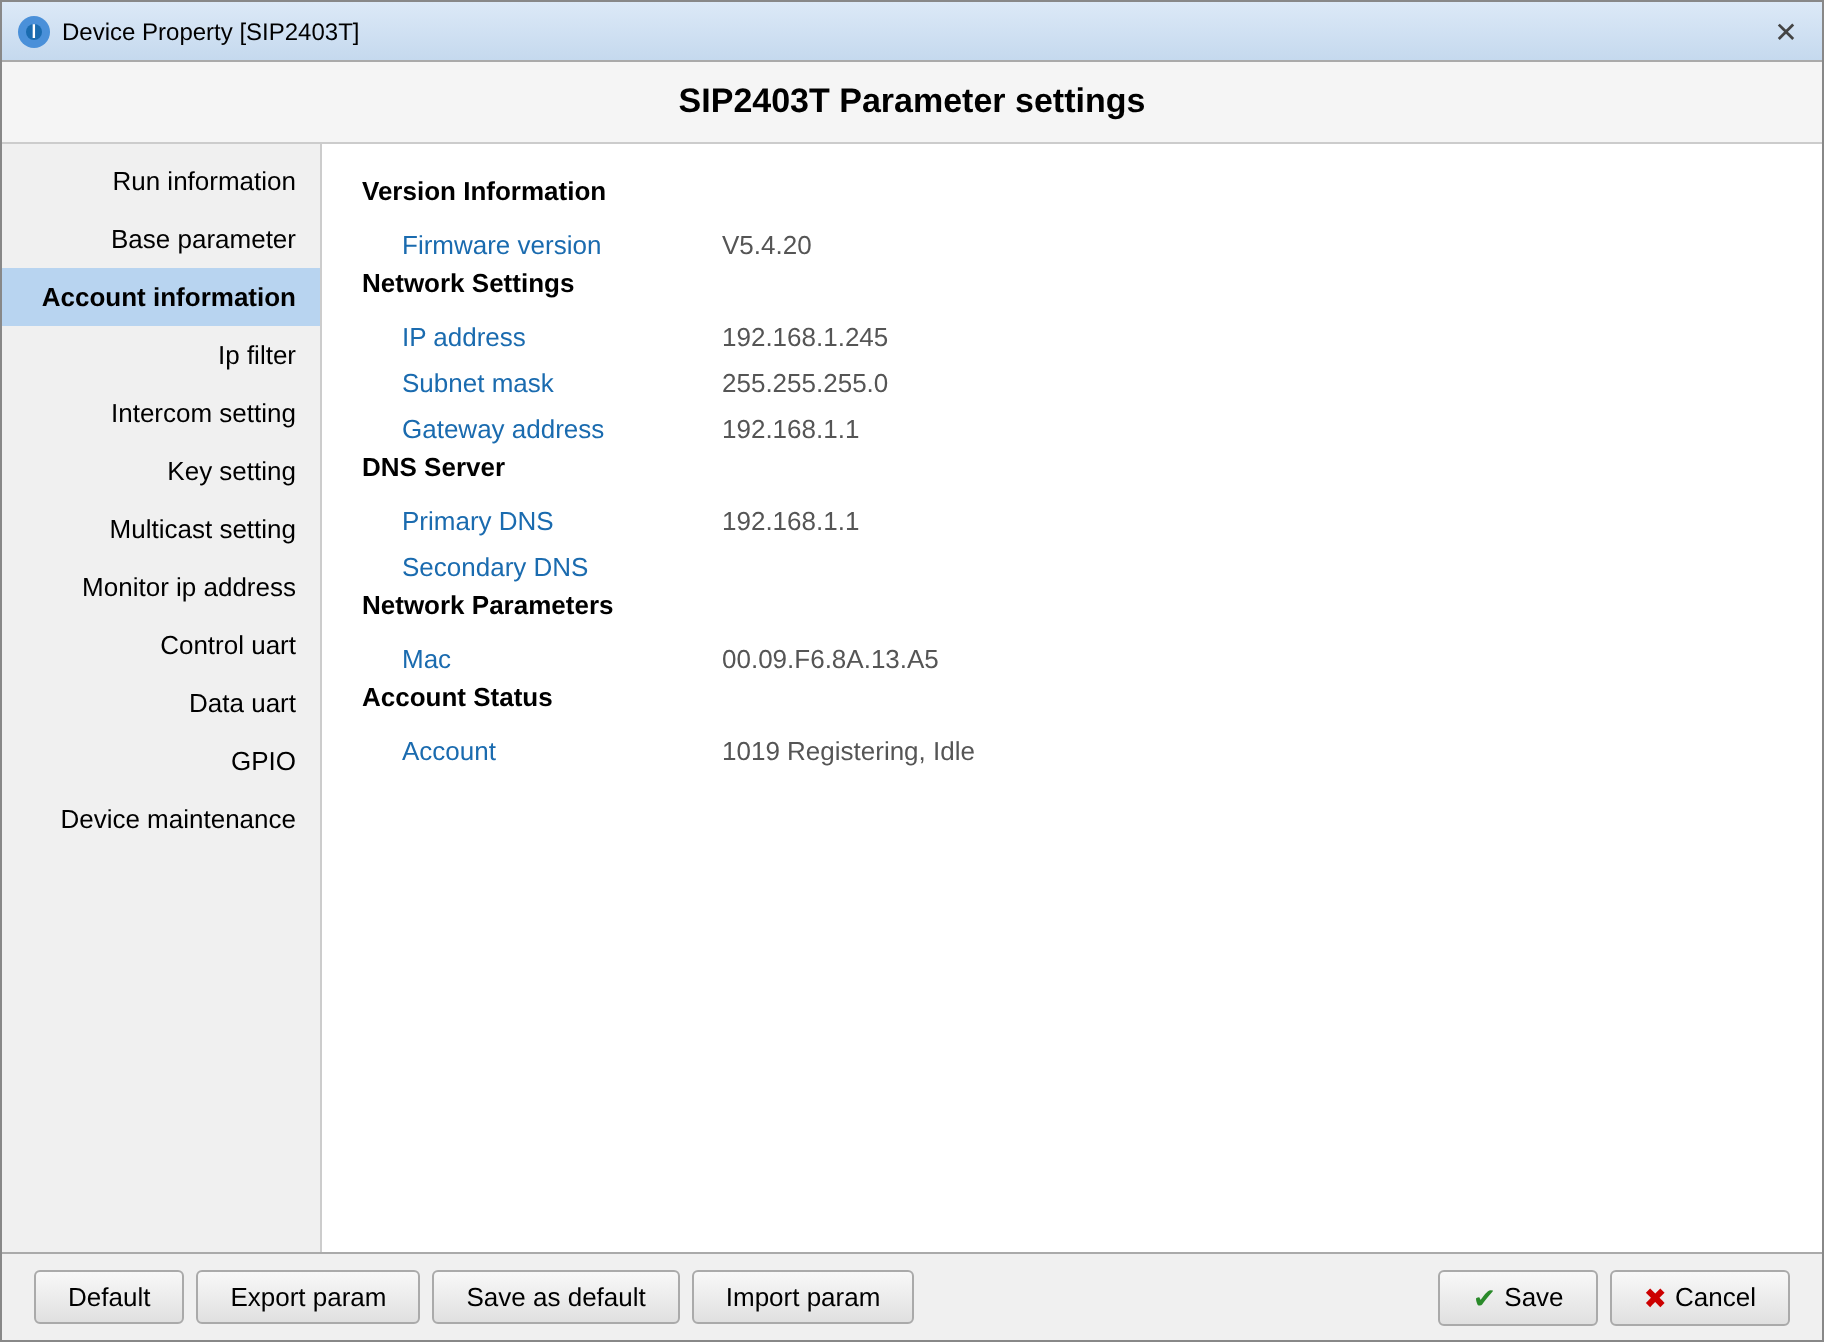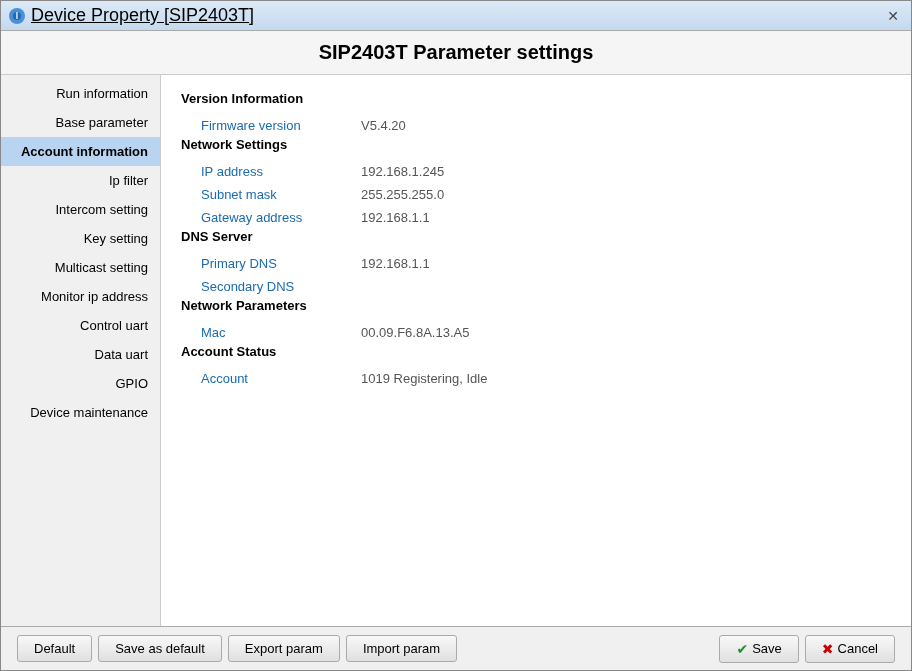--- a/index.html
+++ b/index.html
@@ -53,43 +53,42 @@
       background: #4a90d9;
       border-radius: 50%;
       display: flex;
       align-items: center;
       justify-content: center;
       font-size: 10px;
       color: white;
     }
 
     .titlebar-title {
-      font-size: 18px;
+      font-size: 12px;
       font-weight: normal;
       color: #000;
-      text-decoration: underline;
     }
 
     .close-btn {
       width: 20px;
       height: 20px;
       cursor: pointer;
       display: flex;
       align-items: center;
       justify-content: center;
       font-size: 14px;
       color: #444;
       border: none;
       background: transparent;
     }
 
     .dialog-header {
       text-align: center;
       padding: 10px;
-      font-size: 20px;
+      font-size: 17px;
       font-weight: bold;
       color: #000;
       border-bottom: 1px solid #ccc;
       background: #f5f5f5;
       flex-shrink: 0;
     }
 
     .content-area {
       display: flex;
       flex: 1;
@@ -279,22 +278,22 @@
         <div class="param-row">
           <span class="param-label">Account</span>
           <span class="param-value">1019 Registering, Idle</span>
         </div>
       </div>
   </div>
 
   <div class="footer">
     <div class="footer-left" id="footer-left">
         <button class="btn">Default</button>
+        <button class="btn">Export param</button>
         <button class="btn">Save as default</button>
-        <button class="btn">Export param</button>
         <button class="btn">Import param</button>
       </div>
     <div class="footer-right">
       <button class="btn btn-save">
         <span class="check-icon">✔</span>
         <span>Save</span>
       </button>
       <button class="btn btn-cancel">
         <span class="x-icon">✖</span>
         <span>Cancel</span>

